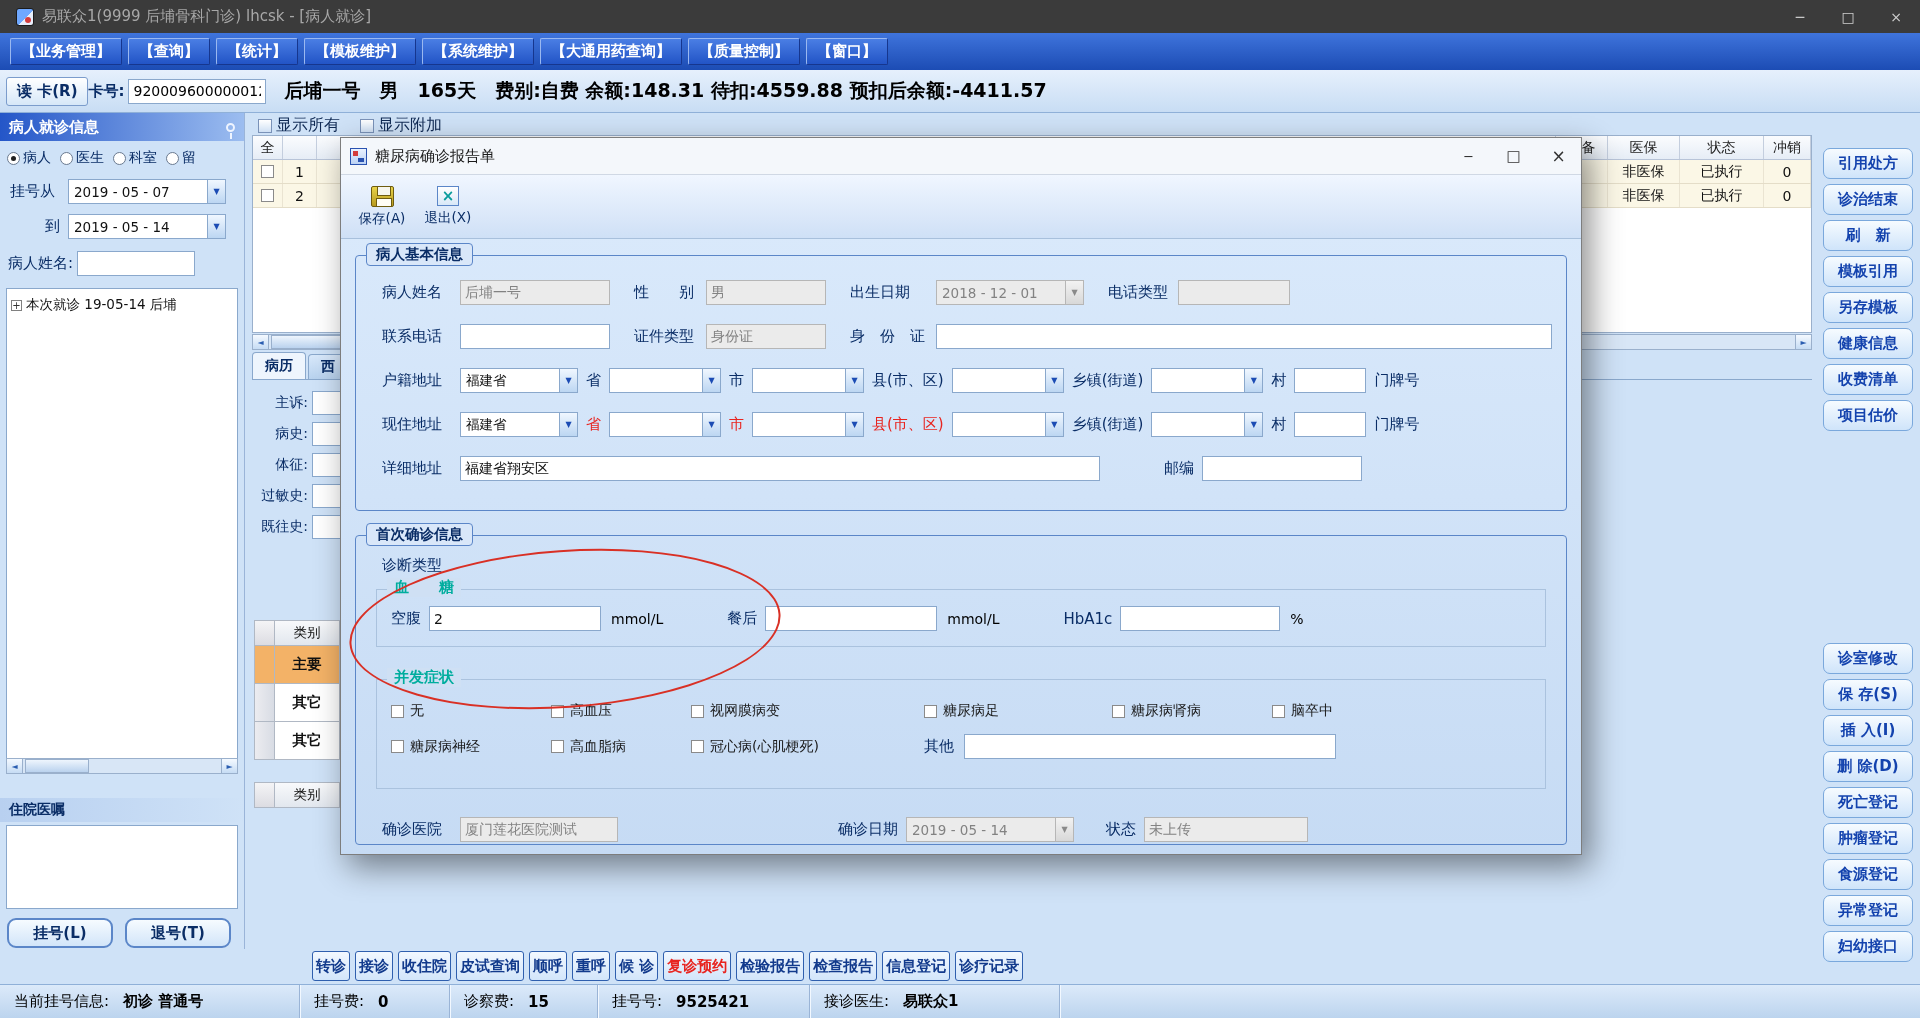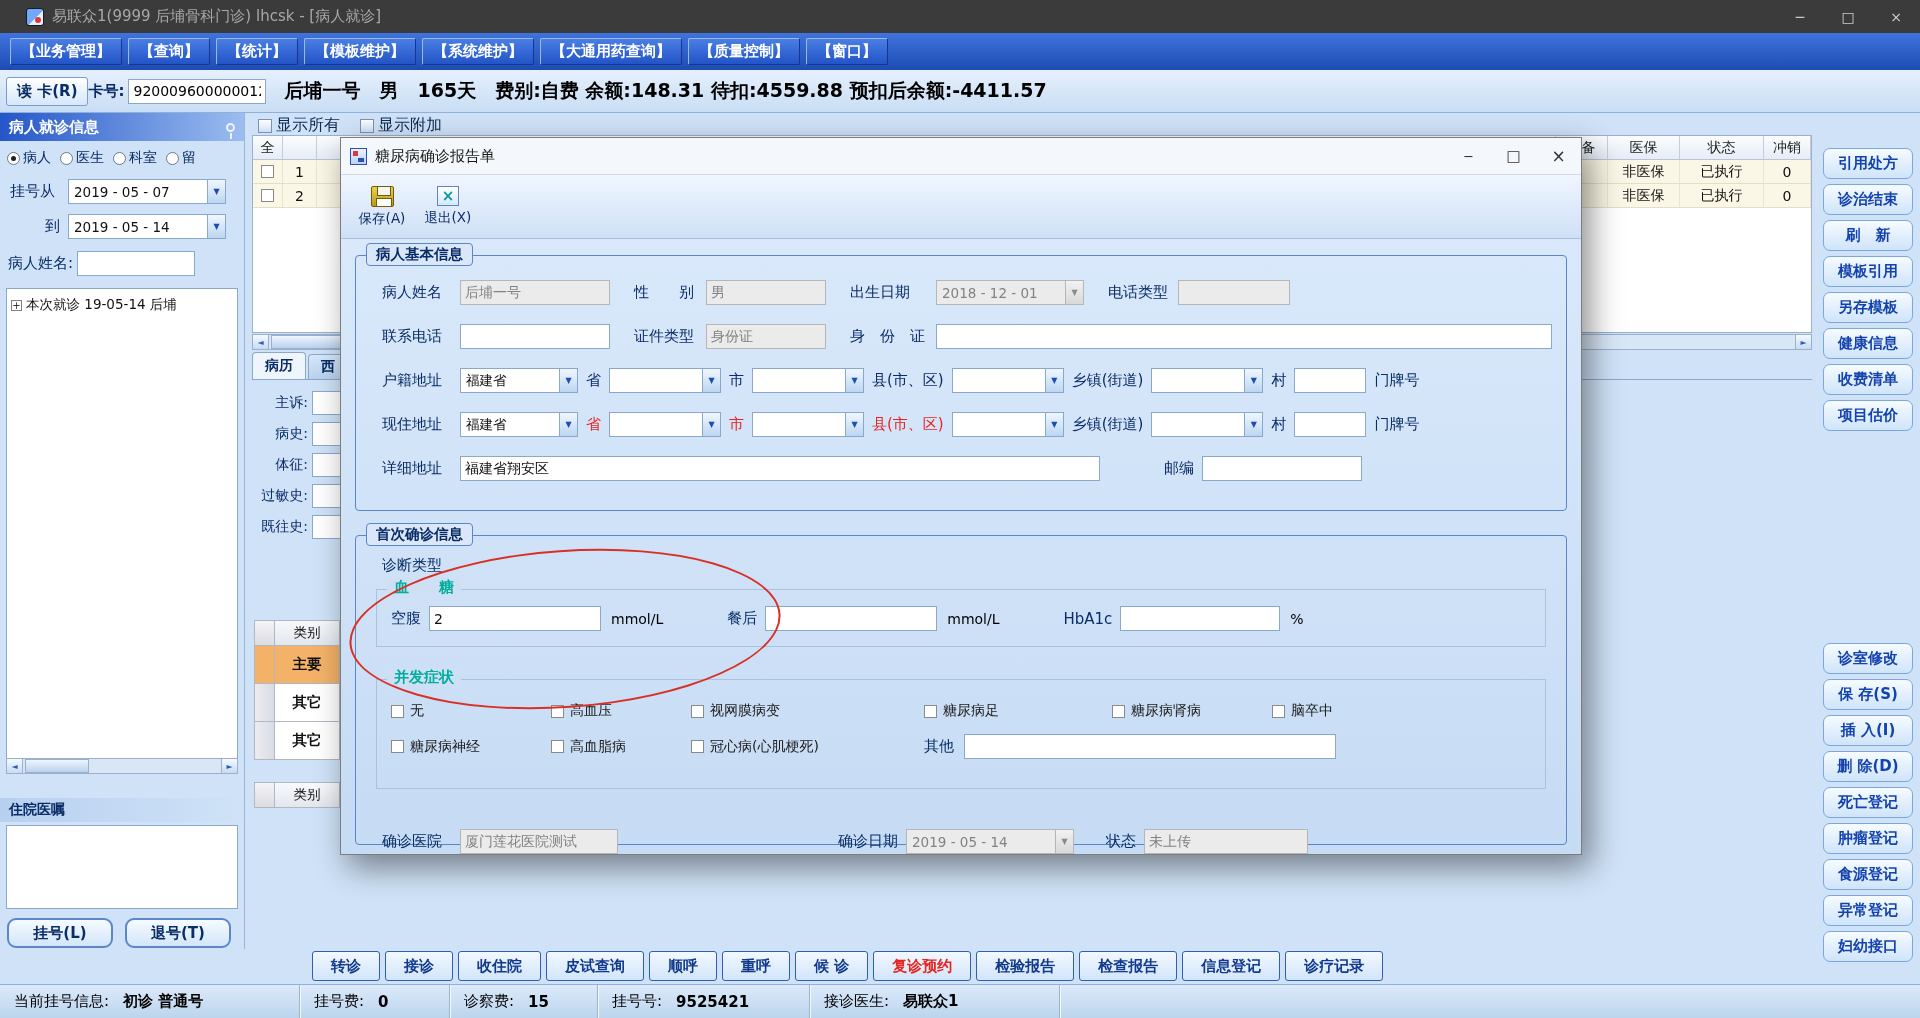--- a/index.html
+++ b/index.html
@@ -2,21 +2,21 @@
 <html><head>
 <meta charset="utf-8">
 <style>
 *{margin:0;padding:0;box-sizing:border-box}
 body{font-family:"DejaVu Sans","Liberation Sans",sans-serif;background:#202020}
 .screen{position:relative;width:1920px;height:1018px;background:#cfe2f7;overflow:hidden;font-size:14px;color:#111}
 button{font-family:inherit;cursor:default}
 input{font-family:inherit}
 
 
-.titlebar{position:absolute;left:0;top:0;width:100%;height:33px;background:#3b3b3b;display:flex;align-items:center;padding-left:26px;z-index:5}
+.titlebar{position:absolute;left:0;top:0;width:100%;height:33px;background:#3b3b3b;display:flex;align-items:center;padding-left:16px;z-index:5}
 .app-icon{width:18px;height:18px;margin-right:8px;border-radius:3px;background:linear-gradient(135deg,#6fa8ff 0 55%,#e8eefb 55% 100%);border:1px solid #1c1c1c;position:relative;flex:none}
 .app-icon::after{content:"";position:absolute;right:2px;bottom:2px;width:6px;height:6px;background:#d43c3c;border-radius:50%}
 .title-text{color:#a8a8a8;font-size:15px;white-space:nowrap}
 .win-controls{margin-left:auto;display:flex;height:100%}
 .wc{width:48px;display:flex;align-items:center;justify-content:center;color:#cfcfcf;font-size:14px}
 
 
 .menubar{position:absolute;left:0;top:33px;width:100%;height:37px;background:linear-gradient(#3f74dc,#1c4cb4);display:flex;align-items:center;gap:6px;padding:0 10px;z-index:5}
 .menu-item{display:flex;align-items:center;height:27px;padding:0 10px;color:#fff;font-size:15px;font-weight:bold;background:linear-gradient(#4a7ee4,#2254c6);border:1px solid;border-color:#9ab8f0 #16368e #16368e #9ab8f0;border-radius:2px;white-space:nowrap}
 
@@ -95,21 +95,21 @@
 
 
 .rightcol{position:absolute;left:1823px;top:113px;width:95px;height:880px;z-index:4}
 .rc-group{position:absolute;left:0;display:flex;flex-direction:column;gap:5px}
 .rc-top{top:35px}
 .rc-bottom{top:530px}
 .side-btn{width:90px;height:31px;border:1px solid #7aa8dc;border-radius:7px;background:linear-gradient(#f6fbff,#cfe4fa);color:#1443ae;font-size:15px;font-weight:bold;white-space:nowrap}
 
 
 .bottombar{position:absolute;left:312px;top:951px;display:flex;gap:5px;align-items:center;z-index:4}
-.bot-btn{height:30px;padding:0 18px;border:1px solid #2f5fae;border-radius:3px;background:linear-gradient(#f2f8ff,#d2e5fa);color:#123a8c;font-size:15px;font-weight:bold;white-space:nowrap}
+.bot-btn{height:30px;padding:0 3px;border:1px solid #2f5fae;border-radius:3px;background:linear-gradient(#f2f8ff,#d2e5fa);color:#123a8c;font-size:15px;font-weight:bold;white-space:nowrap}
 .bot-btn:nth-child(8){color:#e8241f}
 .statusbar{position:absolute;left:0;top:984px;width:100%;height:34px;background:linear-gradient(#dceafa,#bcd4ee);border-top:1px solid #8fb0d8;display:flex;font-size:15px;color:#000;z-index:5}
 .st-sec{display:flex;align-items:center;padding:0 14px;border-right:1px solid #9ab4d6;box-shadow:1px 0 0 #f2f8ff}
 .st-val{margin-left:14px;font-weight:bold}
 
 
 .dialog{position:absolute;left:340px;top:137px;width:1242px;height:718px;background:linear-gradient(#dcebfc,#c6dbf4);border:1px solid #7d7d7d;box-shadow:8px 12px 30px rgba(0,0,0,.45);z-index:20}
 .dlg-title{height:37px;background:#f4f7fb;display:flex;align-items:center;padding-left:9px;border-bottom:1px solid #d0d8e4}
 .dlg-icon{width:17px;height:17px;margin-right:8px;border:1px solid #2a52b0;background:linear-gradient(#eaf2ff,#bcd2f4);position:relative;flex:none}
 .dlg-icon::after{content:"";position:absolute;left:2px;top:2px;width:5px;height:5px;background:#d43c3c}
@@ -566,21 +566,21 @@
                 </span>
                 <span class="cbcell">
                   <span class="chk"></span>
                   <span>冠心病(心肌梗死)</span>
                 </span>
               </span>
             <span class="flabel">其他</span>
             <input class="input" style="width: 372px; margin-left: 10px;" value="">
           </div>
         </div>
-        <div class="frow" style="margin-top:40px">
+        <div class="frow" style="margin-top:28px">
           <span class="flabel lw1">确诊医院</span>
           <input class="input ro" style="width: 158px;" value="厦门莲花医院测试">
           <span class="flabel" style="margin-left:212px">确诊日期</span>
           <span class="combo ro" style="width:168px">
               <span class="ct">2019 - 05 - 14</span>
               <span class="cb">▼</span>
             </span>
           <span class="flabel" style="margin-left:24px">状态</span>
           <input class="input ro" style="width: 164px;" value="未上传">
         </div>

